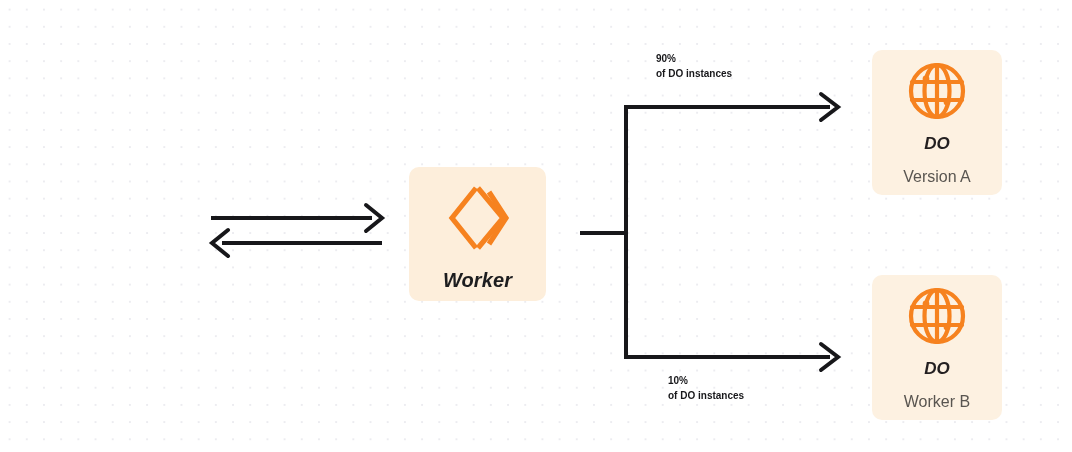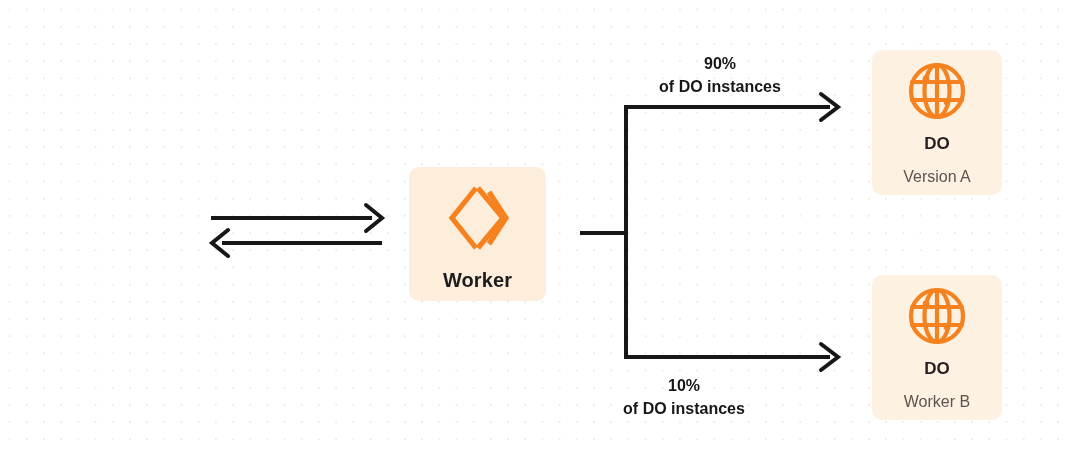--- a/index.html
+++ b/index.html
@@ -51,20 +51,21 @@
     background: #fdf1e1;
   }
   .node.do-a { top: 50px; }
   .node.do-b { top: 275px; }
 
   .node-title {
     font-size: 19px;
     font-weight: bold;
     color: #1d1d1f;
     letter-spacing: 0.1px;
+    font-style: italic;
   }
   .worker .node-title {
     font-size: 20px;
     margin-top: 16px;
   }
   .dobox .node-title {
     font-size: 17px;
     margin-top: 12px;
     color: #231f20;
   }
@@ -90,36 +91,35 @@
     left: 0;
     top: 0;
     width: 1072px;
     height: 452px;
     pointer-events: none;
   }
 
   
   .edge-label {
     position: absolute;
-    text-align: center;
-    font-size: 16px;
+    font-size: 10px;
     font-weight: bold;
     color: #17171a;
     line-height: 1.45;
     white-space: nowrap;
   }
   .edge-label .pct { display: block; }
   .edge-label .desc { display: block; }
   .label-top {
     left: 656px;
     top: 52px;
     width: 128px;
   }
   .label-bottom {
-    left: 620px;
+    left: 668px;
     top: 374px;
     width: 128px;
   }
 </style>
 </head>
 <body>
 
 <div id="canvas">
 
   <svg id="edges" viewBox="0 0 1072 452" width="1072" height="452" xmlns="http://www.w3.org/2000/svg">

